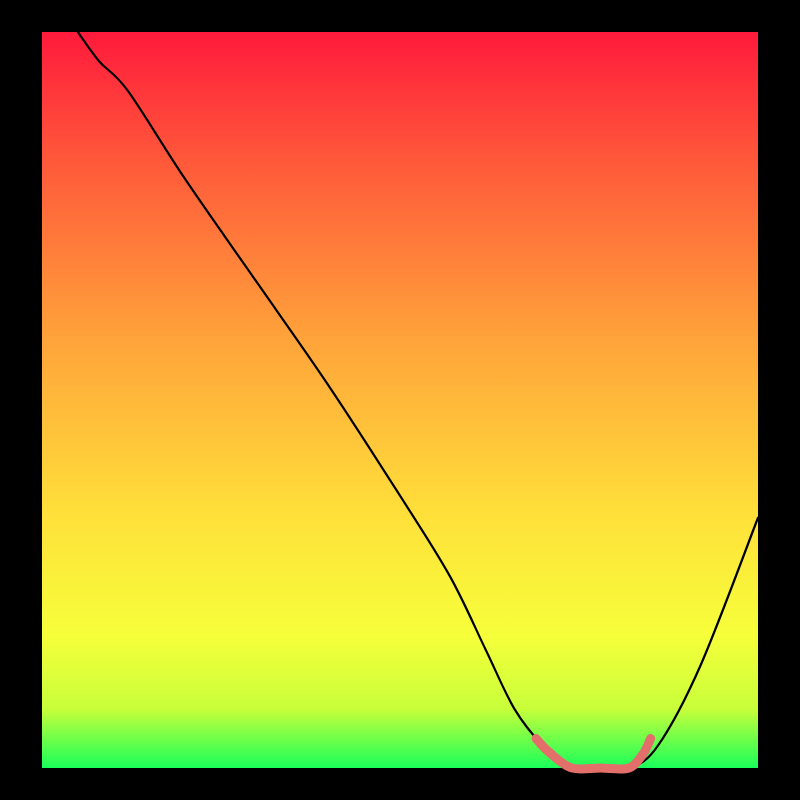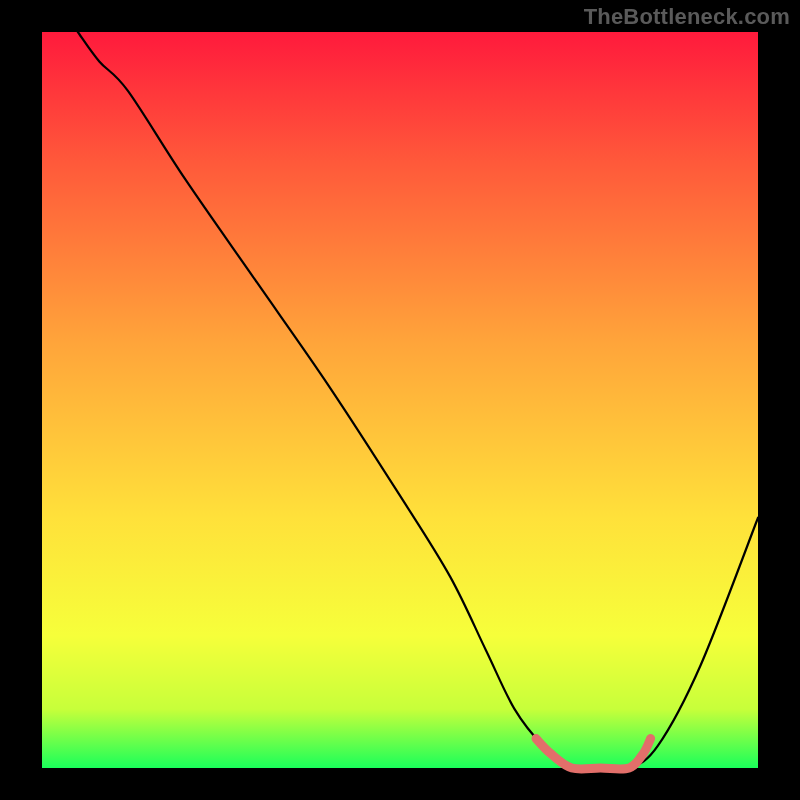--- a/index.html
+++ b/index.html
@@ -29,21 +29,20 @@
   svg {
     position: absolute;
     top: 0;
     left: 0;
   }
 </style>
 </head>
 <body>
 
 <div class="frame">
-  <div class="watermark">TheBottleneck.com</div>
 
   <svg id="chart-svg" width="800" height="800">
     <defs>
       <linearGradient id="bg-grad" x1="0" y1="0" x2="0" y2="1">
           <stop offset="0%" stop-color="#ff1a3c"></stop>
           <stop offset="18%" stop-color="#ff5a3a"></stop>
           <stop offset="42%" stop-color="#ffa43a"></stop>
           <stop offset="66%" stop-color="#ffe13a"></stop>
           <stop offset="82%" stop-color="#f6ff3a"></stop>
           <stop offset="92%" stop-color="#c7ff3a"></stop>

